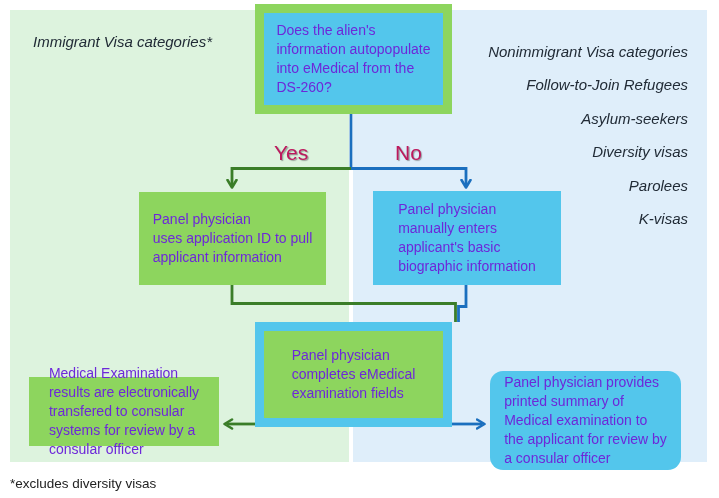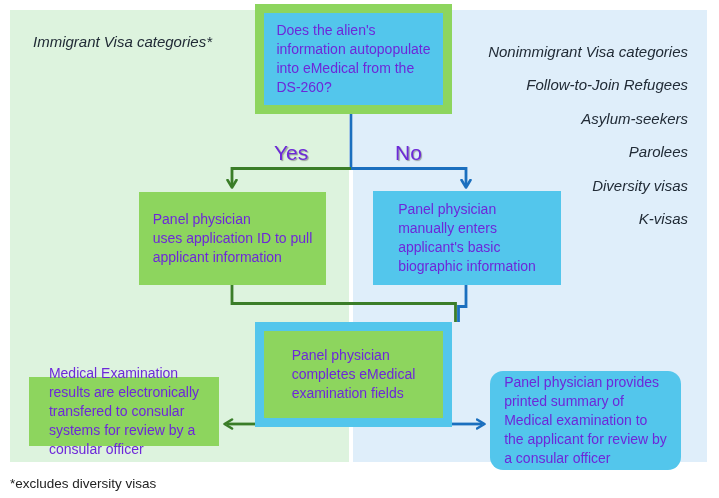--- a/index.html
+++ b/index.html
@@ -24,21 +24,21 @@
   .fill-blue  { background:#53C6EC; }
 
   .question-box { left:255px; top:4px;   width:197px; height:110px; background:#53C6EC; border:9px solid #8DD55E; }
   .yes-box      { left:139px; top:192px; width:187px; height:93px; }
   .no-box       { left:373px; top:191px; width:188px; height:94px; }
   .merge-box    { left:255px; top:322px; width:197px; height:105px; background:#8DD55E; border:9px solid #53C6EC; }
   .left-result  { left:29px;  top:377px; width:190px; height:69px; }
   .right-result { left:490px; top:371px; width:191px; height:99px;border-radius:13px; }
 
   .branch-label {
-    position:absolute; font-size:21px; color:#6d28d9;
+    position:absolute; font-size:21px; color:#be185d;
     text-shadow:1.2px 1.4px 1px rgba(90,90,90,0.55);
   }
   .yes-label { left:274px; top:141px; }
   .no-label  { left:395px; top:141px; }
 
   .side-label {
     position:absolute; font-style:italic; font-size:15px; color:#212B36;
   }
   .immigrant-label { left:33px; top:33px; }
   .right-list {
@@ -74,22 +74,22 @@
     <path d="M256,424 H227" stroke="#3A7D28" stroke-width="2.8" fill="none" marker-end="url(#arrow-green)"></path>
     <path d="M451,424 H482" stroke="#1B6FBE" stroke-width="2.8" fill="none" marker-end="url(#arrow-blue)"></path>
   </svg>
 
   <div class="side-label immigrant-label">Immigrant Visa categories*</div>
 
   <div class="right-list">
     <div>Nonimmigrant Visa categories</div>
     <div>Follow-to-Join Refugees</div>
     <div>Asylum-seekers</div>
+    <div>Diversity visas</div>
     <div>Parolees</div>
-    <div>Diversity visas</div>
     <div>K-visas</div>
   </div>
 
   <div class="node question-box">Does the alien's
 information autopopulate
 into eMedical from the
 DS-260?</div>
 
   <div class="branch-label yes-label">Yes</div>
   <div class="branch-label no-label">No</div>

